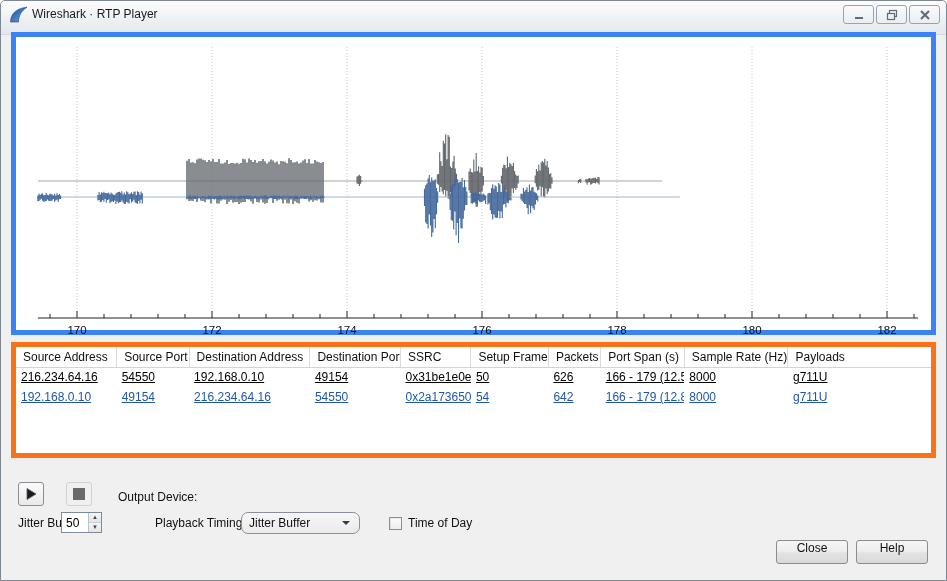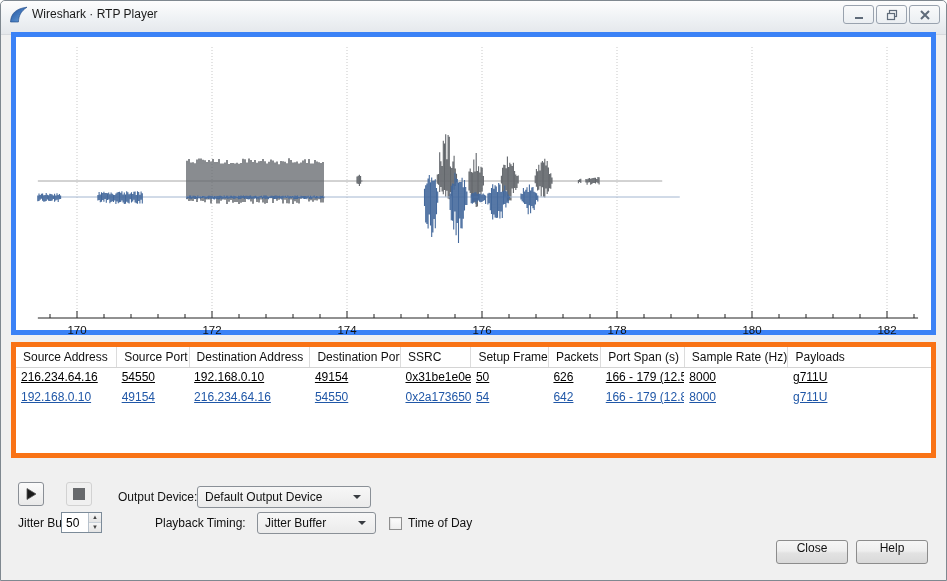--- a/index.html
+++ b/index.html
@@ -243,36 +243,32 @@
   <div class="icon-btn play-btn">
     <svg width="14" height="14" viewBox="0 0 14 14">
         <path d="M3,1.5 L12,7 L3,12.5 Z" fill="#1b1b1b" stroke="#555" stroke-width="0.8"></path>
       </svg>
   </div>
   <div class="icon-btn stop-btn">
     <div class="stop-square"></div>
   </div>
 
   <span class="ctl-label" style="left:117px; top:486px;">Output Device:</span>
-  <div class="combo" style="left:196px; top:485px; width:174px; height:22px;">
-    <span>Default Output Device</span>
-    <span class="arrow"></span>
-  </div>
 
   <span class="ctl-label" style="left:17px; top:512px;">Jitter Buffer:</span>
   <div class="spinbox">
     <input value="50" style="">
     <div class="spin-arrows">
       <div>▲</div>
       <div>▼</div>
     </div>
   </div>
 
   <span class="ctl-label" style="left:154px; top:512px;">Playback Timing:</span>
-  <div class="combo" style="left:256px; top:511px; width:119px; height:22px;">
+  <div class="combo" style="left:240px; top:511px; width:119px; height:22px;border-radius:7px;">
     <span>Jitter Buffer</span>
     <span class="arrow"></span>
   </div>
 
   <div class="checkbox"></div>
   <span class="ctl-label" style="left:407px; top:512px;">Time of Day</span>
 
   <div class="push-btn close-btn">
       <span>Close</span>
     </div>

